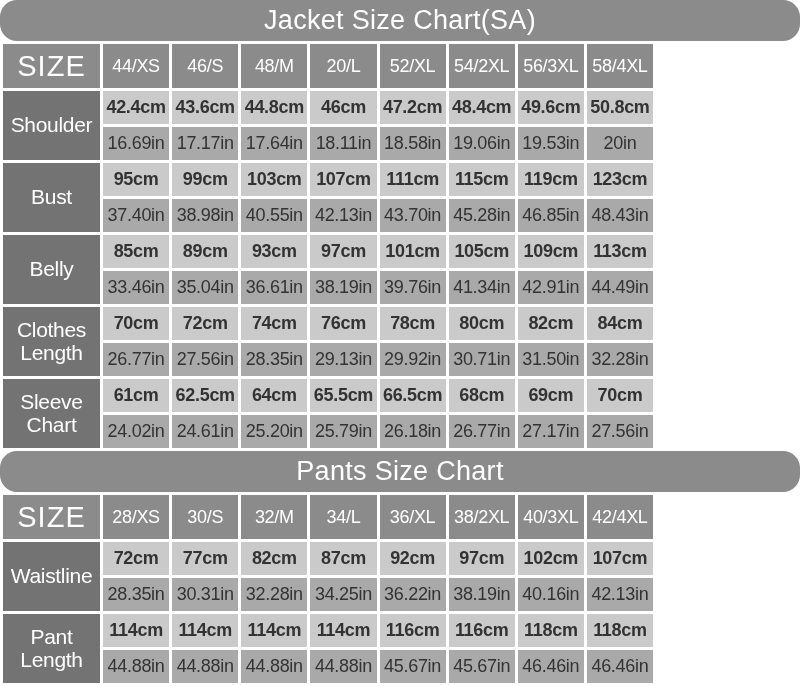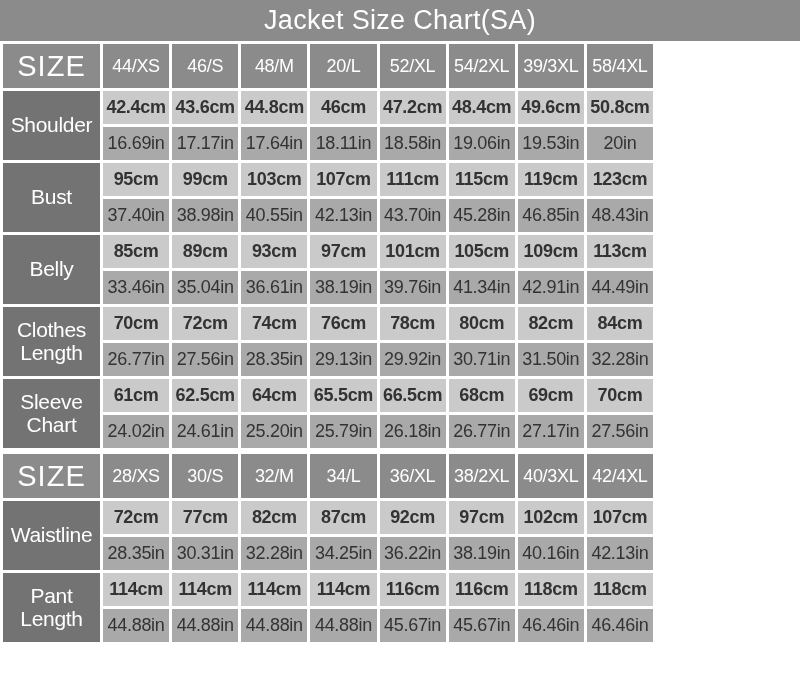--- a/index.html
+++ b/index.html
@@ -5,21 +5,21 @@
   html,body{margin:0;padding:0;}
   body{
     width:800px;height:686px;background:#ffffff;
     font-family:"Liberation Sans",sans-serif;
     -webkit-font-smoothing:antialiased;
   }
   .page{width:800px;height:686px;overflow:hidden;background:#ffffff;}
   .chart-title{
     height:41px;background:#8b8b8b;color:#ffffff;
     display:flex;align-items:center;justify-content:center;
-    font-size:27px;font-weight:400;letter-spacing:0.3px;
+    font-size:27px;font-weight:400;letter-spacing:0.3px;border-radius:17px;
   }
   table{
     width:656px;table-layout:fixed;
     border-collapse:separate;border-spacing:3px;
     background:#ffffff;
   }
   col.c-label{width:97px;}
   th,td{padding:0;text-align:center;vertical-align:middle;overflow:hidden;}
   thead th{
     background:#8b8b8b;color:#ffffff;height:44px;
@@ -55,21 +55,21 @@
         </colgroup>
         <thead>
           <tr>
             <th class="size-head">SIZE</th>
             <th class="col-head">44/XS</th>
             <th class="col-head">46/S</th>
             <th class="col-head">48/M</th>
             <th class="col-head">20/L</th>
             <th class="col-head">52/XL</th>
             <th class="col-head">54/2XL</th>
-            <th class="col-head">39/3XL</th>
+            <th class="col-head">56/3XL</th>
             <th class="col-head">58/4XL</th>
           </tr>
         </thead>
         <tbody>
           <tr>
             <th rowspan="2" class="row-label">Shoulder</th>
             <td class="cm">42.4cm</td>
             <td class="cm">43.6cm</td>
             <td class="cm">44.8cm</td>
             <td class="cm">46cm</td>
@@ -170,20 +170,21 @@
             <td class="in">26.18in</td>
             <td class="in">26.77in</td>
             <td class="in">27.17in</td>
             <td class="in">27.56in</td>
           </tr>
         </tbody>
       </table>
   </section>
 
   <section>
+    <div class="chart-title">Pants Size Chart</div>
     <table>
         <colgroup>
           <col class="c-label">
           <col>
           <col>
           <col>
           <col>
           <col>
           <col>
           <col>

